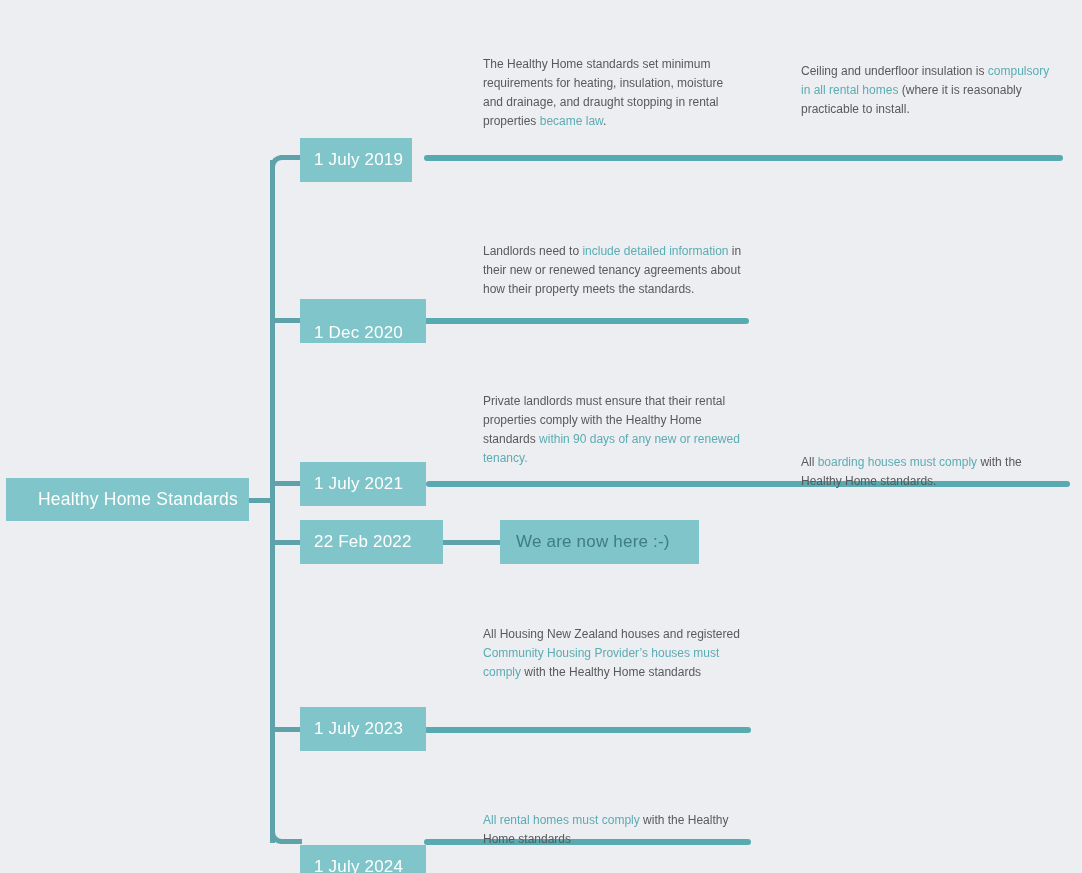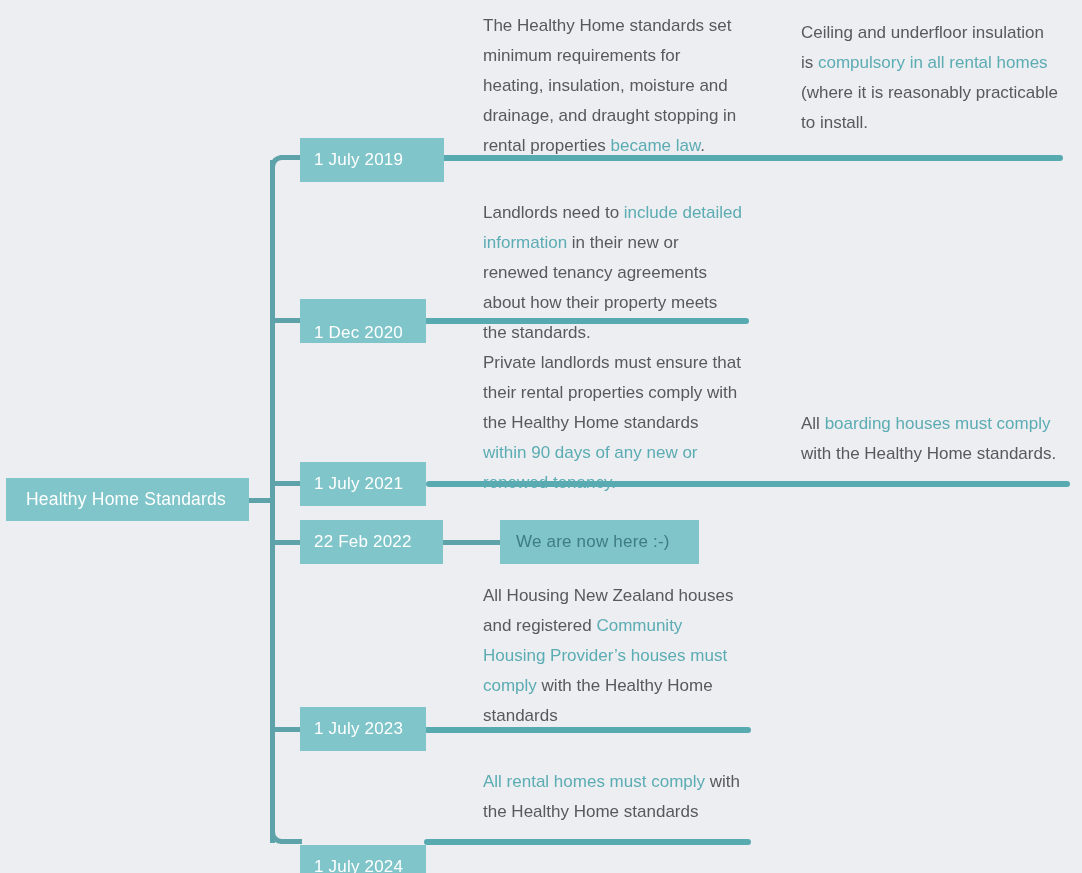--- a/index.html
+++ b/index.html
@@ -27,21 +27,21 @@
     font-size: 17px;
     letter-spacing: 0.2px;
     display: flex;
     align-items: center;
     box-sizing: border-box;
     padding-left: 14px;
     white-space: nowrap;
   }
   .node.root {
     font-size: 17.5px;
-    padding-left: 20px;
+    padding-left: 32px;
   }
   .node.marker {
     color: #3f7d83;
     padding-left: 16px;
   }
 
   
   .trunk {
     position: absolute;
     background: #5fa3aa;
@@ -60,24 +60,25 @@
   .rule {
     position: absolute;
     height: 6px;
     background: #57aab0;
     border-radius: 3px;
   }
 
   
   .tblock {
     position: absolute;
-    font-size: 17px;
-    line-height: 30px;
+    font-size: 12px;
+    line-height: 19px;
     color: #58595b;
     box-sizing: border-box;
+    margin-top: 44px;
   }
   .tblock em {
     font-style: normal;
     color: #5bacb3;
   }
 </style>
 </head>
 <body>
 
 <div id="canvas">
@@ -106,21 +107,21 @@
   <div class="rule" style="left:424px; top:155px; width:639px;"></div>
   <div class="rule" style="left:424px; top:318px; width:325px;"></div>
   <div class="rule" style="left:426px; top:481px; width:644px;"></div>
   <div class="rule" style="left:424px; top:727px; width:327px;"></div>
   <div class="rule" style="left:424px; top:839px; width:327px;"></div>
 
   <div class="node root" style="left:6px; top:478px; width:243px; height:43px;">
     <span>Healthy Home Standards</span>
   </div>
 
-  <div class="node" style="left:300px; top:138px; width:144px; height:44px;">
+  <div class="node" style="left:300px; top:138px; width:112px; height:44px;">
     <span>1 July 2019</span>
   </div>
 
   <div class="node" style="left:300px; top:299px; width:126px; height:44px;align-items:flex-end;">
     <span>1 Dec 2020</span>
   </div>
 
   <div class="node" style="left:300px; top:462px; width:126px; height:44px;">
     <span>1 July 2021</span>
   </div>

